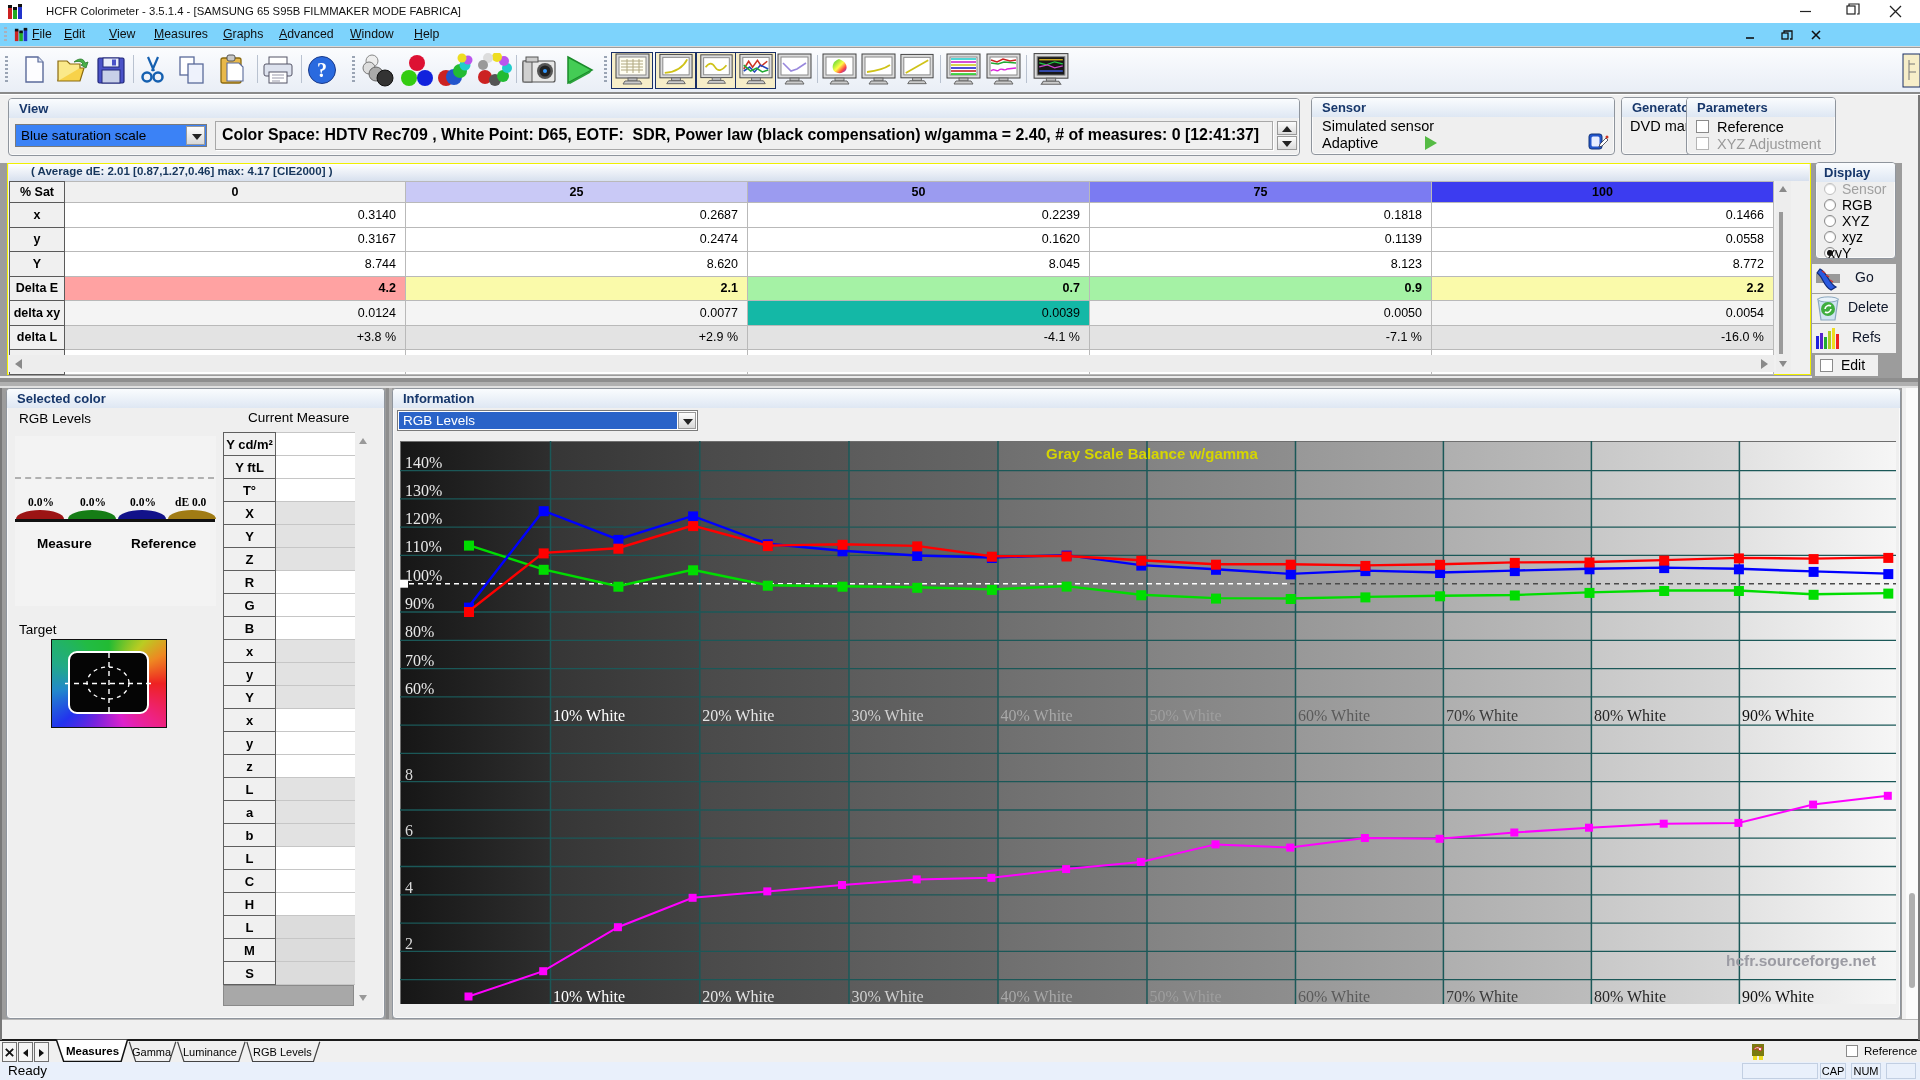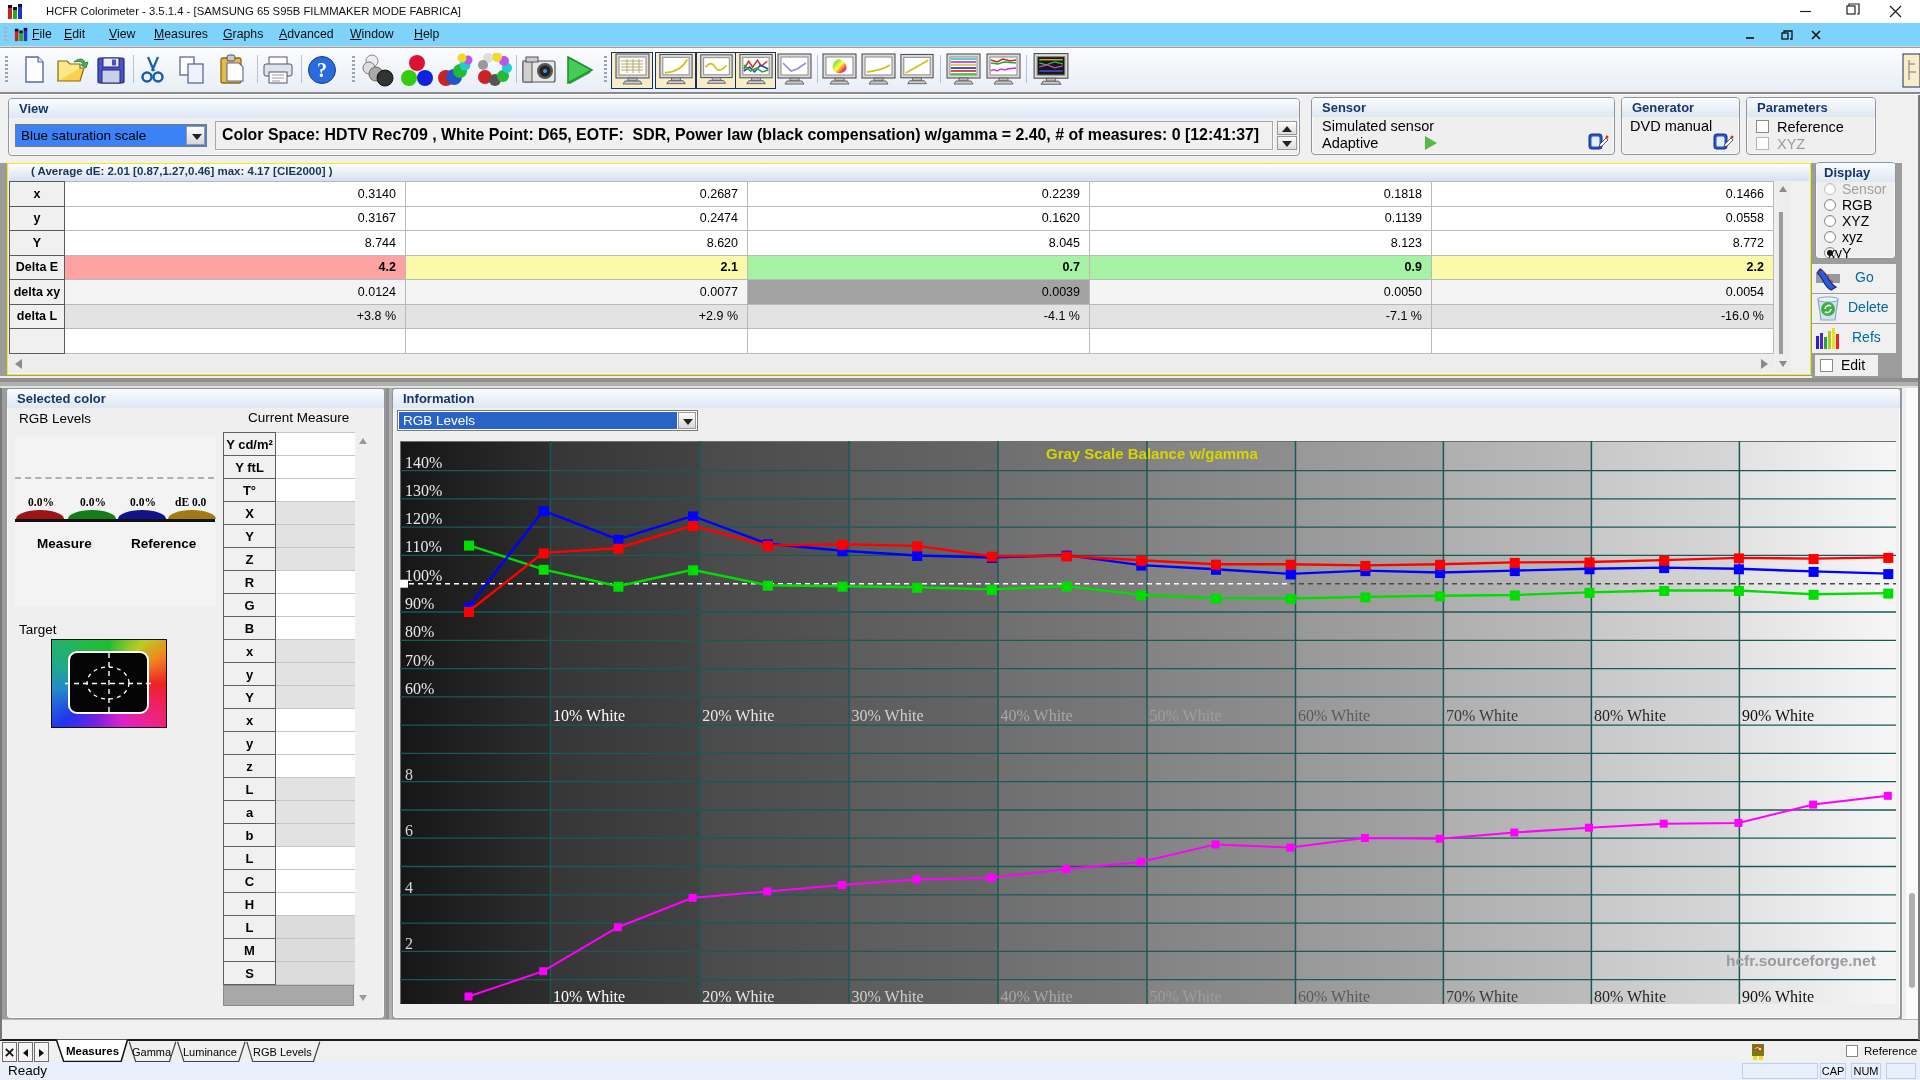--- a/index.html
+++ b/index.html
@@ -35,21 +35,21 @@
              background:linear-gradient(#ffffff,#d7e0ee); color:#16365c; font-weight:bold; font-size:11.5px; }
   table#mtab { position:absolute; left:1px; top:17px; border-collapse:collapse; table-layout:fixed; }
   #mtab td { background:#fff; border:1px solid #b9b9b9; font-size:12.5px; padding:0 9px 0 8px; text-align:right;
              white-space:nowrap; overflow:hidden; height:24.5px; }
   #mtab td.lab { border:1px solid #5a5a5a; background:#f0f0f0; font-weight:bold; text-align:center; padding:0; }
   #mtab tr.hdr td { font-weight:bold; text-align:center; height:20px; padding:0; }
   
   .sb { position:absolute; background:#f0f0f0; }
   
   .dispbtn { position:absolute; left:1812px; width:84px; height:29px; background:#f0f0f0;
-             font-size:14px; color:#0369a1; }
+             font-size:14px; color:#0f172a; }
   .radio { position:absolute; width:12px; height:12px; border-radius:50%; background:#fff;
            border:1px solid #8a8a8a; box-shadow:0 1px 1px #00000022 inset;}
   .rlabel { position:absolute; font-size:14px; color:#000; }
   .cbox { position:absolute; width:13px; height:13px; background:#fff; border:1px solid #8a8a8a; }
   
   #ltab { position:absolute; border-collapse:collapse; table-layout:fixed; }
   #ltab td { height:23px; font-size:13px; }
   #ltab td.l { border:1px solid #5f5f5f; background:#f0f0f0; font-weight:bold; text-align:center; }
   #ltab td.v { border:1px solid #c6c6c6; }
   
@@ -344,21 +344,21 @@
 <div class="gpanel" style="left:1621px;top:97px;width:119px;height:58px">
   <div class="gtitle">Generator</div>
   <div class="abs" style="left:8px;top:20px;font-size:14.5px">DVD manual</div>
   <svg class="abs" style="left:90px;top:33px" width="22" height="21" viewBox="0 0 22 21">
       <rect x="2" y="3" width="13" height="15" rx="2.5" fill="#2255cc" stroke="#113377"></rect>
       <rect x="4.5" y="5.5" width="8" height="10" rx="1.5" fill="#e8eeff"></rect>
       <path d="M13 13 l6-6 2 2-6 6 -3 1z" fill="#fff" stroke="#334" stroke-width="0.8"></path>
       <circle cx="20" cy="6" r="1.5" fill="#cc3322"></circle>
     </svg>
 </div>
-<div class="gpanel" style="left:1746px;top:97px;width:130px;height:58px">
+<div class="gpanel" style="left:1686px;top:97px;width:150px;height:58px">
   <div class="gtitle">Parameters</div>
   <div class="cbox" style="left:9px;top:22px"></div>
   <div class="abs" style="left:30px;top:21px;font-size:14.5px">Reference</div>
   <div class="cbox" style="left:9px;top:39px;border-color:#b5b5b5"></div>
   <div class="abs" style="left:30px;top:38px;font-size:14.5px;color:#9a9a9a">XYZ Adjustment</div>
 </div>
 
 <div class="abs" id="measview">
   <div class="abs" id="meascap">
       <span style="position:absolute;left:22px;top:1px">( Average dE: 2.01 [0.87,1.27,0.46] max: 4.17 [CIE2000] )</span>
@@ -366,20 +366,28 @@
   <table id="mtab">
     <colgroup>
         <col style="width:55px">
         <col style="width:341px">
         <col style="width:342px">
         <col style="width:342px">
         <col style="width:342px">
         <col style="width:342px">
       </colgroup>
     <tbody>
+        <tr class="hdr" style="height:21px">
+          <td class="lab">% Sat</td>
+          <td style="background:#f0f0f0">0</td>
+          <td style="background:#c9c9f6">25</td>
+          <td style="background:#9b9bf0">50</td>
+          <td style="background:#7b7bf2">75</td>
+          <td style="background:#3c3cf0">100</td>
+        </tr>
     <tr>
           <td class="lab">x</td>
           <td>0.3140</td>
           <td>0.2687</td>
           <td>0.2239</td>
           <td>0.1818</td>
           <td>0.1466</td>
         </tr>
     <tr>
           <td class="lab">y</td>
@@ -402,21 +410,21 @@
           <td style="background:#ffa2a2">4.2</td>
           <td style="background:#fafaaa">2.1</td>
           <td style="background:#a5f2a5">0.7</td>
           <td style="background:#a5f2a5">0.9</td>
           <td style="background:#fafaaa">2.2</td>
         </tr>
     <tr>
           <td class="lab">delta xy</td>
           <td style="background:#f4f4f4">0.0124</td>
           <td style="background:#f4f4f4">0.0077</td>
-          <td style="background:#a3a3a3">0.0039</td>
+          <td style="background:#14b8a6">0.0039</td>
           <td style="background:#f4f4f4">0.0050</td>
           <td style="background:#f4f4f4">0.0054</td>
         </tr>
     <tr>
           <td class="lab">delta L</td>
           <td style="background:#e3e3e3">+3.8 %</td>
           <td style="background:#e3e3e3">+2.9 %</td>
           <td style="background:#e3e3e3">-4.1 %</td>
           <td style="background:#e3e3e3">-7.1 %</td>
           <td style="background:#e3e3e3">-16.0 %</td>

